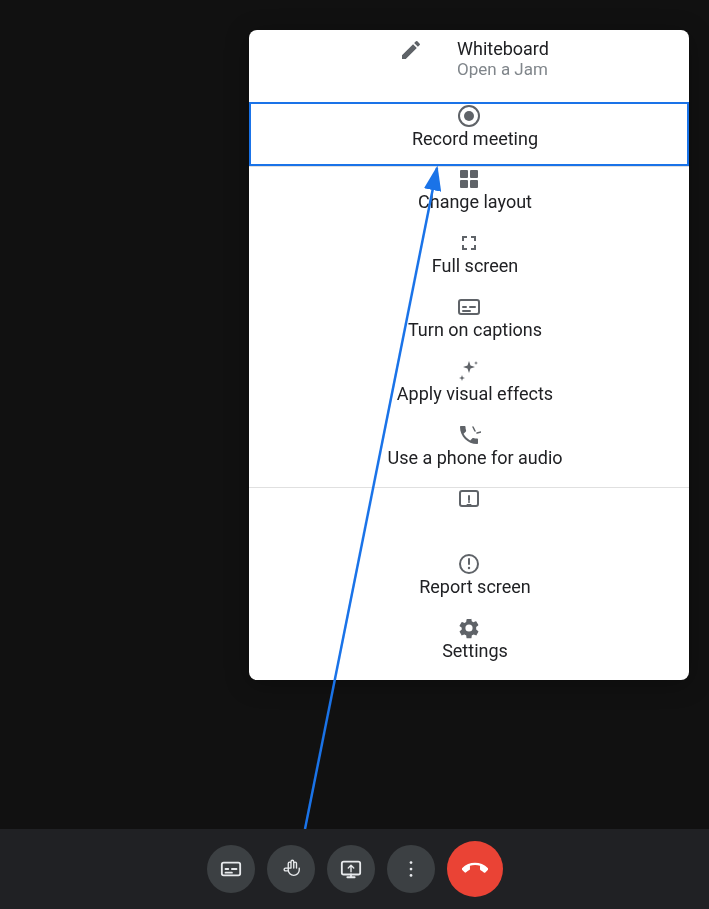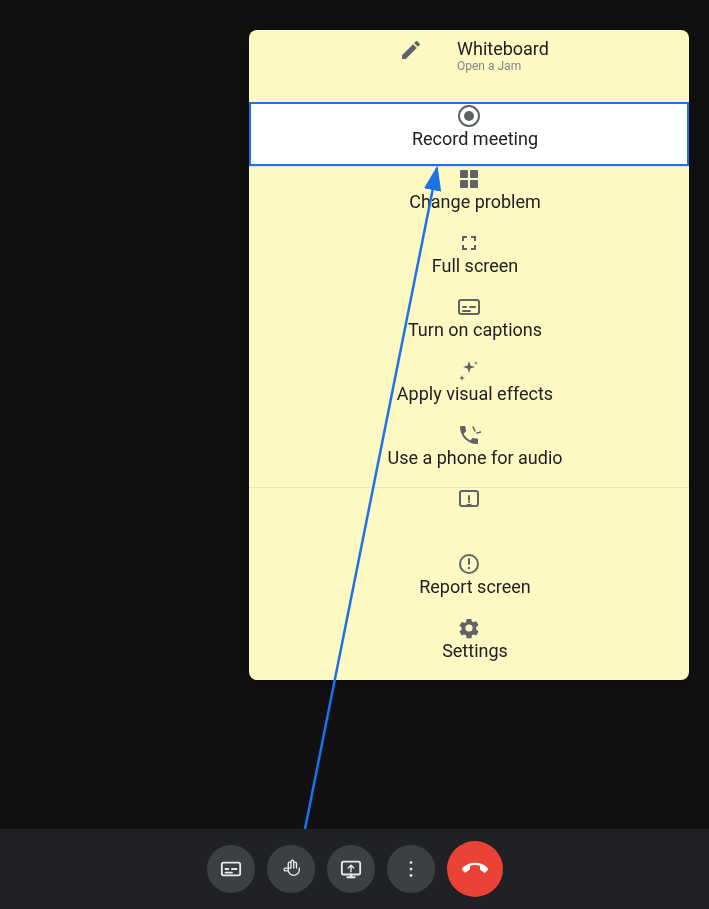--- a/index.html
+++ b/index.html
@@ -63,21 +63,21 @@
       height: 909px;
       pointer-events: none;
     }
 
     
     .dropdown {
       position: absolute;
       top: 30px;
       right: 20px;
       width: 440px;
-      background: #fef9c3;
+      background: #ffffff;
       border-radius: 8px;
       box-shadow: 0 4px 24px rgba(0,0,0,0.3);
       overflow: hidden;
     }
 
     .menu-item {
       display: flex;
       align-items: center;
       padding: 0 20px;
       height: 64px;
@@ -101,21 +101,21 @@
       font-size: 22px;
     }
 
     .menu-item .label {
       font-size: 18px;
       color: #202124;
       margin-left: 12px;
     }
 
     .menu-item .sublabel {
-      font-size: 12px;
+      font-size: 17px;
       color: #80868b;
       margin-left: 12px;
     }
 
     .menu-item-with-sub {
       display: flex;
       flex-direction: column;
       align-items: flex-start;
       justify-content: center;
       padding: 8px 20px;
@@ -176,21 +176,21 @@
 
   <div class="menu-item">
     <div class="icon">
       <svg width="24" height="24" viewBox="0 0 24 24" fill="none">
         <rect x="3" y="3" width="8" height="8" rx="1" fill="#5f6368"></rect>
         <rect x="13" y="3" width="8" height="8" rx="1" fill="#5f6368"></rect>
         <rect x="3" y="13" width="8" height="8" rx="1" fill="#5f6368"></rect>
         <rect x="13" y="13" width="8" height="8" rx="1" fill="#5f6368"></rect>
       </svg>
     </div>
-    <span class="label">Change problem</span>
+    <span class="label">Change layout</span>
   </div>
 
   <div class="menu-item">
     <div class="icon">
       <svg width="24" height="24" viewBox="0 0 24 24" fill="none">
         <path d="M7 14H5v5h5v-2H7v-3zm-2-4h2V7h3V5H5v5zm12 7h-3v2h5v-5h-2v3zM14 5v2h3v3h2V5h-5z" fill="#5f6368"></path>
       </svg>
     </div>
     <span class="label">Full screen</span>
   </div>

